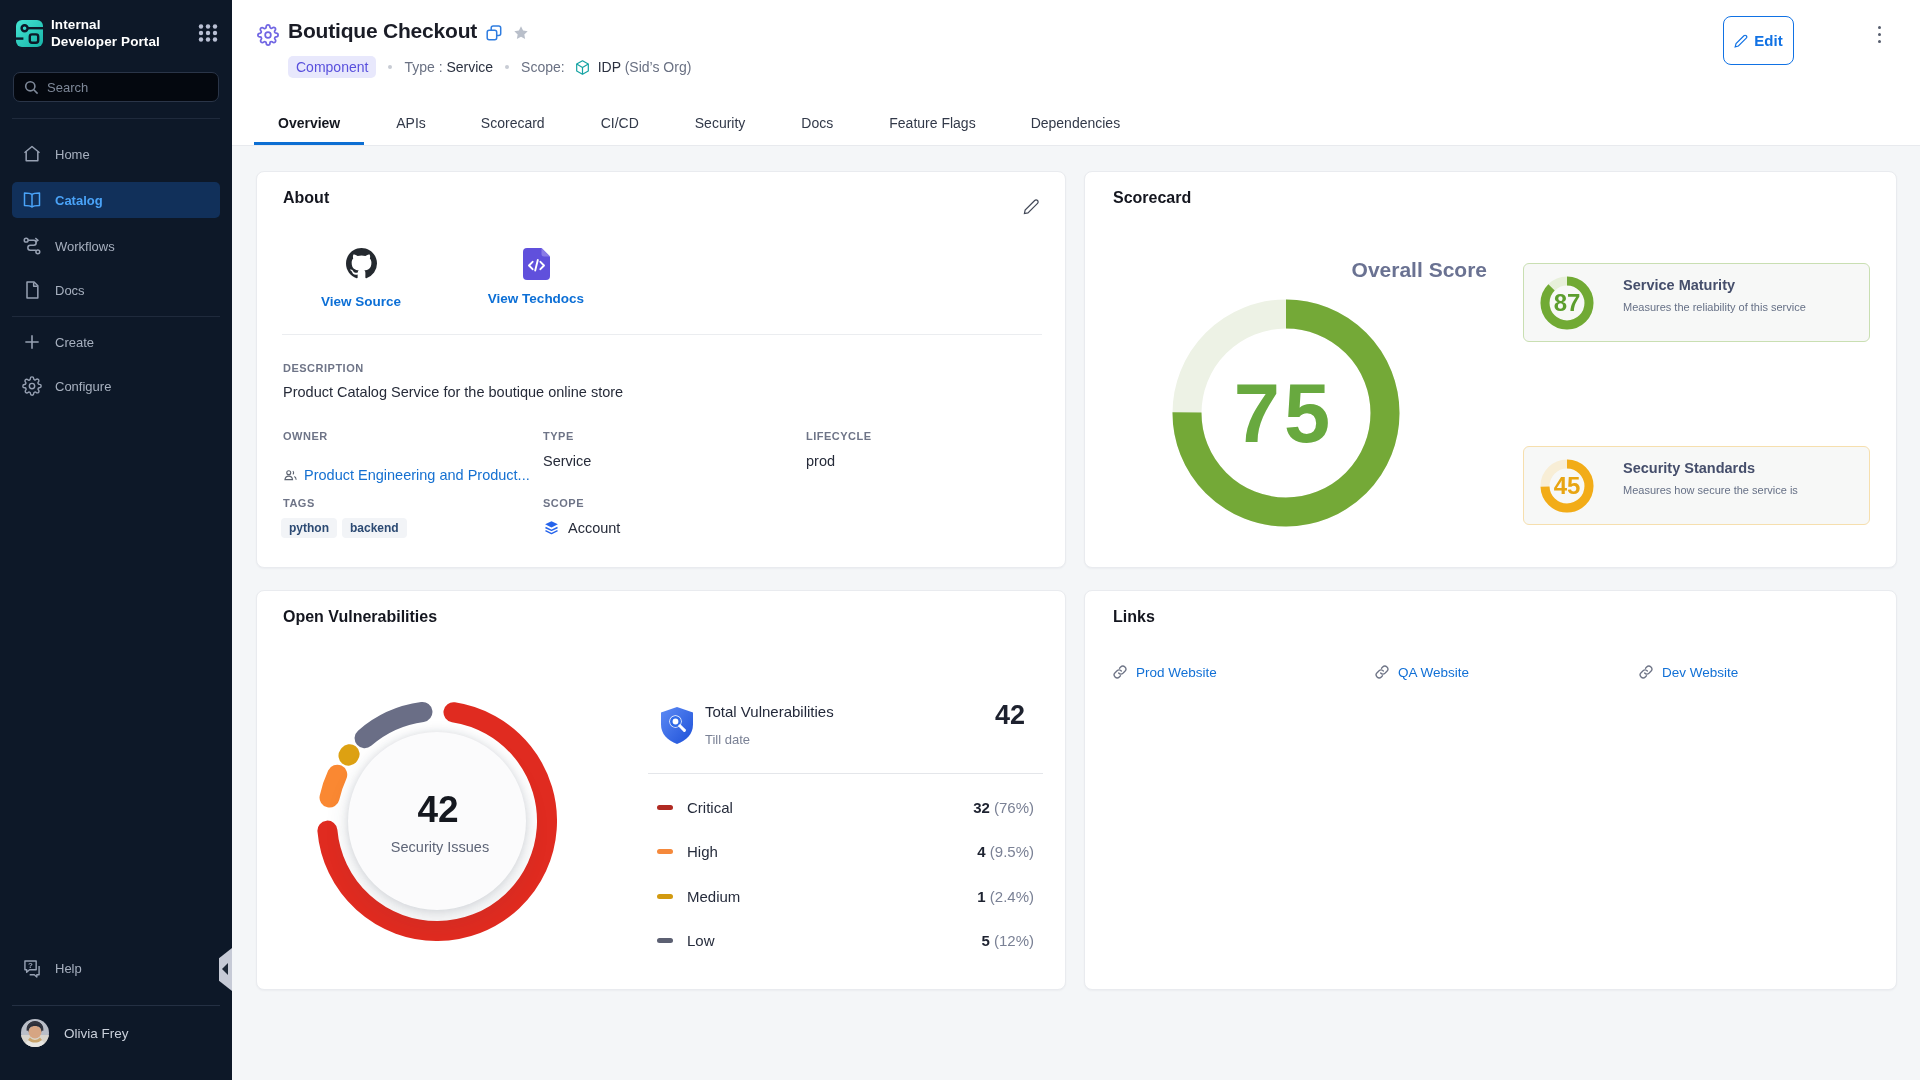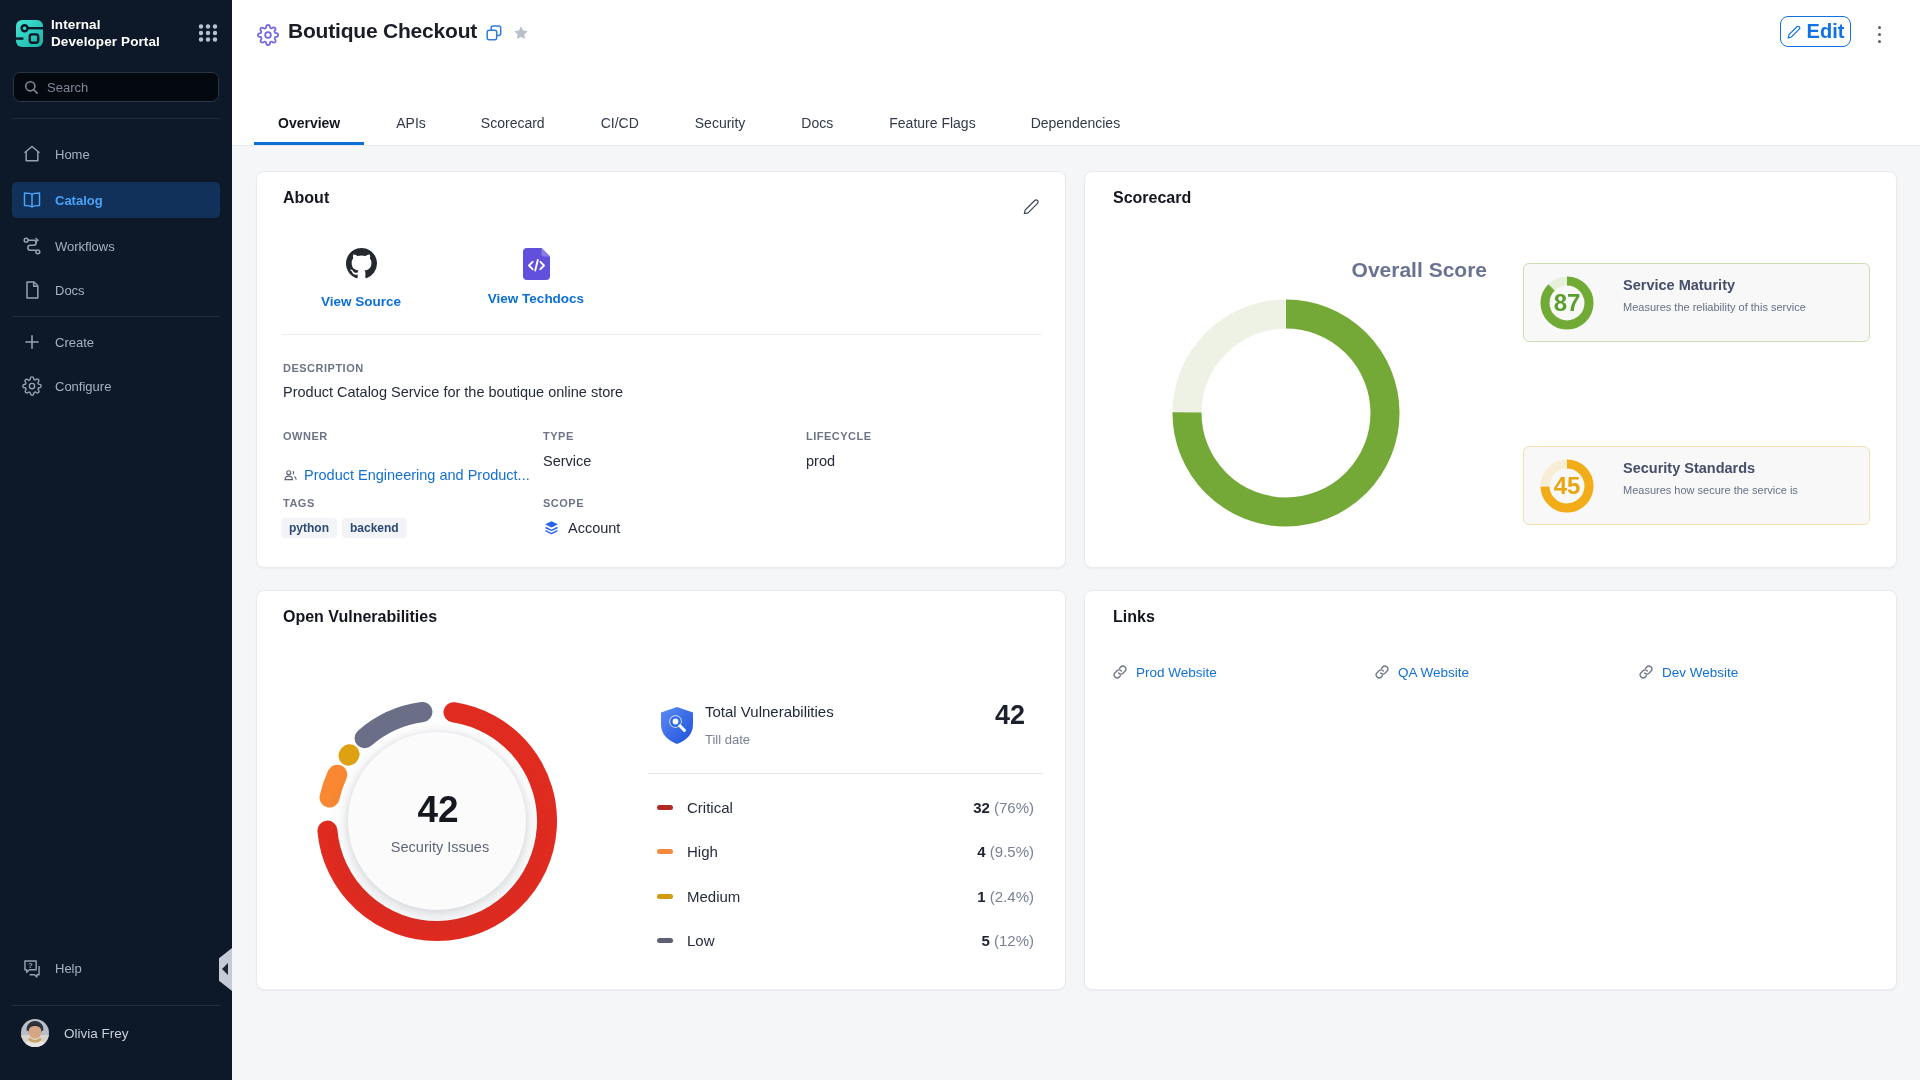--- a/index.html
+++ b/index.html
@@ -15,21 +15,21 @@
 .nav{position:absolute;left:12px;width:208px;height:36px;border-radius:5px;display:flex;align-items:center;padding-left:10px;gap:13px;color:#a7b0bf;font-size:13px}
 .nav svg{flex:0 0 auto}
 .nav.active{background:#11305a;color:#4aa3f8;font-weight:700}
 
 #topbar{position:absolute;left:232px;top:0;width:1688px;height:146px;background:#fff;border-bottom:1px solid #e8eaee}
 #title{position:absolute;left:56px;top:19px;font-size:21px;font-weight:700;color:#1a1c26;letter-spacing:-.2px}
 #metarow{position:absolute;left:56px;top:55px;height:24px;display:flex;align-items:center;font-size:14px}
 .chip{background:#e8e8fc;color:#5950dd;border-radius:5px;padding:3px 8px;font-size:14px}
 .mdot{width:4px;height:4px;border-radius:50%;background:#c8ccd4;margin:0 12px}
 .gray{color:#6a7183}.dark{color:#2b3140}
-#editbtn{position:absolute;left:1548px;top:16px;width:71px;height:31px;border:1.5px solid #1172e4;border-radius:8px;color:#1172e4;font-size:20px;font-weight:700;display:flex;align-items:center;justify-content:center;gap:6px;background:#fff}
+#editbtn{position:absolute;left:1491px;top:16px;width:71px;height:49px;border:1.5px solid #1172e4;border-radius:8px;color:#1172e4;font-size:15px;font-weight:700;display:flex;align-items:center;justify-content:center;gap:6px;background:#fff}
 #kebab{position:absolute;left:1646px;top:26px;display:flex;flex-direction:column;gap:3.5px}
 #kebab i{width:3.4px;height:3.4px;border-radius:50%;background:#565d6d;display:block}
 #tabs{position:absolute;left:22px;bottom:0;display:flex;height:45px;padding-top:4px}
 .tab{padding:0 24px;margin-right:8px;display:flex;align-items:center;font-size:14px;color:#323949;border-bottom:3px solid transparent;white-space:nowrap}
 .tab.active{color:#14171f;font-weight:700;border-bottom-color:#0d6fd3}
 
 .card{position:absolute;background:#fff;border:1px solid #e9ebef;border-radius:8px;box-shadow:0 1px 2px rgba(20,30,50,.04)}
 #card-about{left:256px;top:171px;width:810px;height:397px}
 #card-score{left:1084px;top:171px;width:813px;height:397px}
 #card-vuln{left:256px;top:590px;width:810px;height:400px}
@@ -180,20 +180,32 @@
     <path d="M19.4 15a1.6 1.6 0 0 0 .32 1.77l.06.06a2 2 0 1 1-2.83 2.83l-.06-.06a1.6 1.6 0 0 0-1.77-.32 1.6 1.6 0 0 0-1 1.47V21a2 2 0 1 1-4 0v-.09a1.6 1.6 0 0 0-1-1.47 1.6 1.6 0 0 0-1.77.32l-.06.06a2 2 0 1 1-2.83-2.83l.06-.06a1.6 1.6 0 0 0 .32-1.77 1.6 1.6 0 0 0-1.47-1H3a2 2 0 1 1 0-4h.09a1.6 1.6 0 0 0 1.47-1 1.6 1.6 0 0 0-.32-1.77l-.06-.06a2 2 0 1 1 2.83-2.83l.06.06a1.6 1.6 0 0 0 1.77.32H9a1.6 1.6 0 0 0 1-1.47V3a2 2 0 1 1 4 0v.09a1.6 1.6 0 0 0 1 1.47 1.6 1.6 0 0 0 1.77-.32l.06-.06a2 2 0 1 1 2.83 2.83l-.06.06a1.6 1.6 0 0 0-.32 1.77V9a1.6 1.6 0 0 0 1.47 1H21a2 2 0 1 1 0 4h-.09a1.6 1.6 0 0 0-1.47 1z"></path>
   </svg>
   <div id="title">Boutique Checkout</div>
   <svg style="position:absolute;left:254px;top:25px" width="16" height="16" viewBox="0 0 16 16" fill="none" stroke="#2e7ce0" stroke-width="1.5">
       <rect x="5.2" y="1" width="9.5" height="9.5" rx="2"></rect>
       <rect x="1.2" y="5.2" width="9.5" height="9.5" rx="2" fill="#fff"></rect>
     </svg>
   <svg style="position:absolute;left:281px;top:25px" width="16" height="16" viewBox="0 0 24 24">
       <path d="M12 2l3.1 6.3 6.9 1-5 4.9 1.2 6.9-6.2-3.3-6.2 3.3L7 14.2 2 9.3l6.9-1z" fill="#b9bfca"></path>
     </svg>
+  <div id="metarow">
+    <span class="chip">Component</span>
+    <span class="mdot"></span>
+    <span class="gray">Type&nbsp;: <span class="dark">Service</span></span>
+    <span class="mdot"></span>
+    <span class="gray">Scope:</span>
+    <svg style="margin:0 7px 0 9px" width="17" height="17" viewBox="0 0 24 24" fill="none" stroke="#15a3a3" stroke-width="1.7" stroke-linejoin="round">
+        <path d="M12 2.5l8.2 4.7v9.6L12 21.5l-8.2-4.7V7.2z"></path>
+        <path d="M3.8 7.2L12 12l8.2-4.8M12 12v9.5"></path>
+      </svg>
+    <span class="dark">IDP <span class="gray">(Sid’s Org)</span></span>
+  </div>
   <div id="editbtn">
     <svg width="14" height="14" viewBox="0 0 24 24" fill="none" stroke="#1172e4" stroke-width="2">
         <path d="M17 3a2.8 2.8 0 1 1 4 4L7.5 20.5 2 22l1.5-5.5z"></path>
       </svg>
     Edit
   </div>
   <div id="kebab">
       <i></i>
       <i></i>
       <i></i>
@@ -259,20 +271,21 @@
   </div>
 </div>
 
 <div class="card" id="card-score">
   <div class="ctitle" style="left:28px">Scorecard</div>
   <div style="position:absolute;left:2px;top:86px;width:400px;text-align:right;font-size:21px;font-weight:700;color:#6a7292">Overall Score</div>
   <svg style="position:absolute;left:81px;top:121px" width="240" height="240" viewBox="0 0 240 240">
     <circle cx="120" cy="120" r="99" fill="none" stroke="#edf2e5" stroke-width="29"></circle>
     <circle cx="120" cy="120" r="99" fill="none" stroke="#74a937" stroke-width="29" stroke-dasharray="466.5 623" transform="rotate(-90 120 120)"></circle>
   </svg>
+  <div style="position:absolute;left:79px;top:194px;width:240px;text-align:center;font-size:83px;font-weight:700;letter-spacing:4px;color:#68a93f">75</div>
   <div class="minicard" style="top:91px;border:1.5px solid #c9dfb2">
     <svg class="abs" style="left:16px;top:12px" width="54" height="54" viewBox="0 0 54 54">
       <circle cx="27" cy="27" r="22" fill="none" stroke="#e7f0da" stroke-width="9"></circle>
       <circle cx="27" cy="27" r="22" fill="none" stroke="#71aa34" stroke-width="9" stroke-dasharray="120.3 139" transform="rotate(-90 27 27)"></circle>
     </svg>
     <div class="num" style="color:#5c9e2e">87</div>
     <div class="t">Service Maturity</div>
     <div class="d">Measures the reliability of this service</div>
   </div>
   <div class="minicard" style="top:274px;border:1.5px solid #f6dfae">

